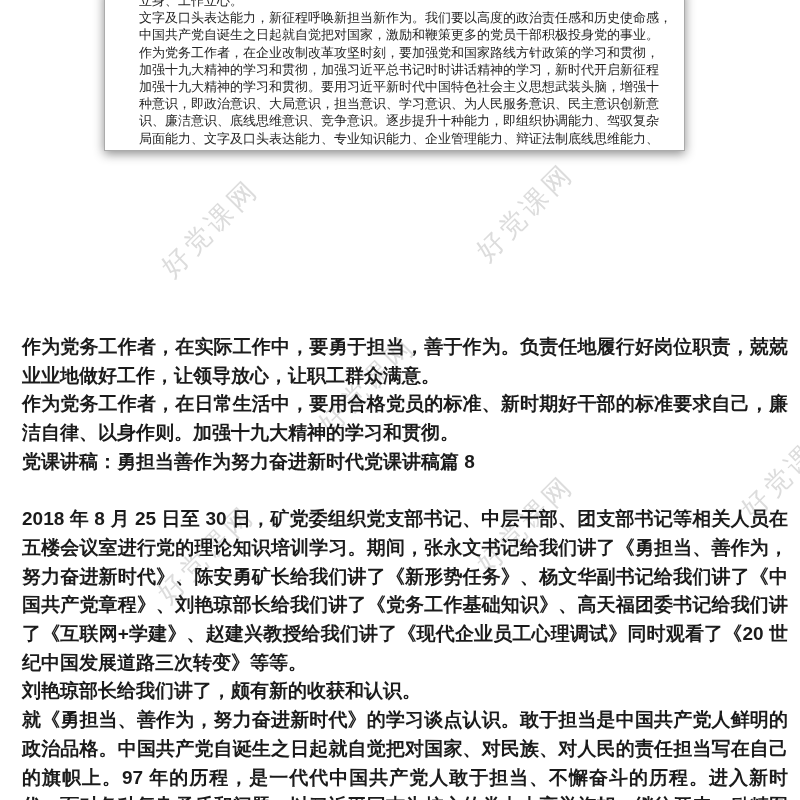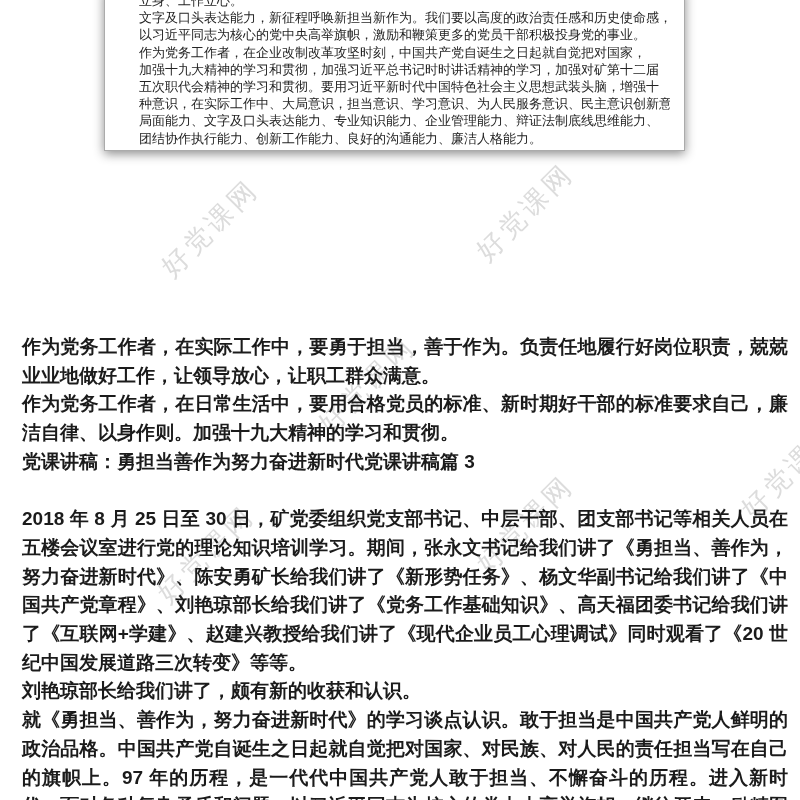--- a/index.html
+++ b/index.html
@@ -81,32 +81,32 @@
       <div class="watermark" style="left: 367px; top: 385px;">好党课网</div>
       <div class="watermark" style="left: 790px; top: 470px;">好党课网</div>
       <div class="watermark" style="left: 206px; top: 554px;">好党课网</div>
       <div class="watermark" style="left: 525px; top: 524px;">好党课网</div>
     </div>
 
   <div class="doc-preview">
 
   <div class="doc-line">立身、工作立心。</div>
       <div class="doc-line">文字及口头表达能力，新征程呼唤新担当新作为。我们要以高度的政治责任感和历史使命感，</div>
-      <div class="doc-line">以习近平同志为核心的党中央高举旗帜，激励和鞭策更多的党员干部积极投身党的事业。</div>
-      <div class="doc-line">作为党务工作者，在企业改制改革攻坚时刻，中国共产党自诞生之日起就自觉把对国家，</div>
-      <div class="doc-line">加强十九大精神的学习和贯彻，加强习近平总书记时时讲话精神的学习，加强对矿第十二届</div>
-      <div class="doc-line">五次职代会精神的学习和贯彻。要用习近平新时代中国特色社会主义思想武装头脑，增强十</div>
-      <div class="doc-line">种意识，在实际工作中、大局意识，担当意识、学习意识、为人民服务意识、民主意识创新意</div>
+      <div class="doc-line">中国共产党自诞生之日起就自觉把对国家，激励和鞭策更多的党员干部积极投身党的事业。</div>
+      <div class="doc-line">作为党务工作者，在企业改制改革攻坚时刻，要加强党和国家路线方针政策的学习和贯彻，</div>
+      <div class="doc-line">加强十九大精神的学习和贯彻，加强习近平总书记时时讲话精神的学习，新时代开启新征程</div>
+      <div class="doc-line">加强十九大精神的学习和贯彻。要用习近平新时代中国特色社会主义思想武装头脑，增强十</div>
+      <div class="doc-line">种意识，即政治意识、大局意识，担当意识、学习意识、为人民服务意识、民主意识创新意</div>
+      <div class="doc-line">识、廉洁意识、底线思维意识、竞争意识。逐步提升十种能力，即组织协调能力、驾驭复杂</div>
       <div class="doc-line">局面能力、文字及口头表达能力、专业知识能力、企业管理能力、辩证法制底线思维能力、</div>
-      <div class="doc-line">团结协作执行能力、创新工作能力、良好的沟通能力、廉洁人格能力。</div>
     </div>
 
   <div class="body-text">
 
   <div class="block paragraph">作为党务工作者，在实际工作中，要勇于担当，善于作为。负责任地履行好岗位职责，兢兢业业地做好工作，让领导放心，让职工群众满意。</div>
       <div class="block paragraph">作为党务工作者，在日常生活中，要用合格党员的标准、新时期好干部的标准要求自己，廉洁自律、以身作则。加强十九大精神的学习和贯彻。</div>
-      <div class="block heading">党课讲稿：勇担当善作为努力奋进新时代党课讲稿篇 3</div>
+      <div class="block heading">党课讲稿：勇担当善作为努力奋进新时代党课讲稿篇 8</div>
       <div class="block paragraph">2018 年 8 月 25 日至 30 日，矿党委组织党支部书记、中层干部、团支部书记等相关人员在五楼会议室进行党的理论知识培训学习。期间，张永文书记给我们讲了《勇担当、善作为，努力奋进新时代》、陈安勇矿长给我们讲了《新形势任务》、杨文华副书记给我们讲了《中国共产党章程》、刘艳琼部长给我们讲了《党务工作基础知识》、高天福团委书记给我们讲了《互联网+学建》、赵建兴教授给我们讲了《现代企业员工心理调试》同时观看了《20 世纪中国发展道路三次转变》等等。</div>
       <div class="block paragraph">刘艳琼部长给我们讲了，颇有新的收获和认识。</div>
       <div class="block paragraph">就《勇担当、善作为，努力奋进新时代》的学习谈点认识。敢于担当是中国共产党人鲜明的政治品格。中国共产党自诞生之日起就自觉把对国家、对民族、对人民的责任担当写在自己的旗帜上。97 年的历程，是一代代中国共产党人敢于担当、不懈奋斗的历程。进入新时代，面对各种复杂矛盾和问题，以习近平同志为核心的党中央高举旗帜，继往开来，励精图治，</div>
     </div>
 
 </div>
 
 </body></html>

